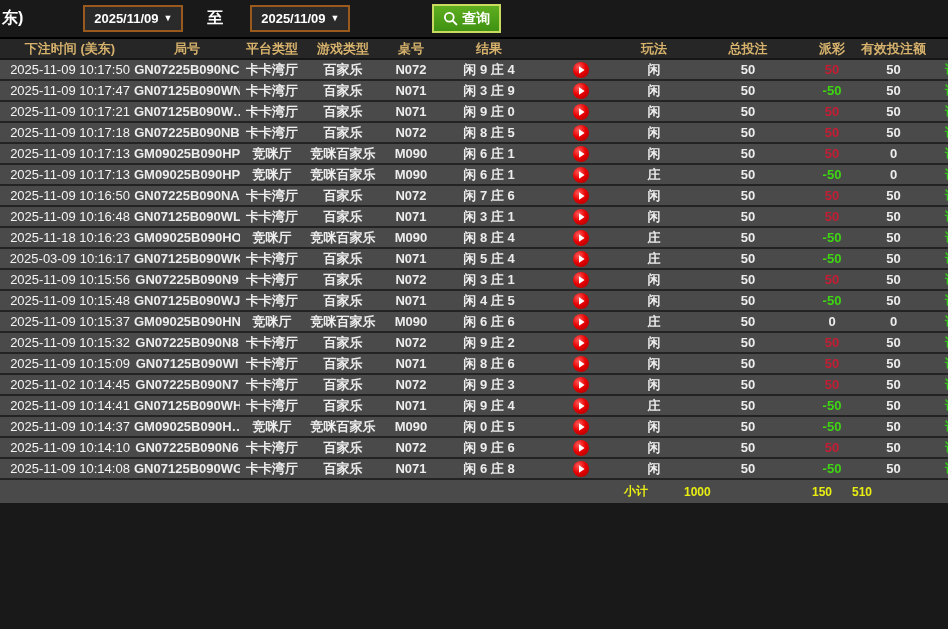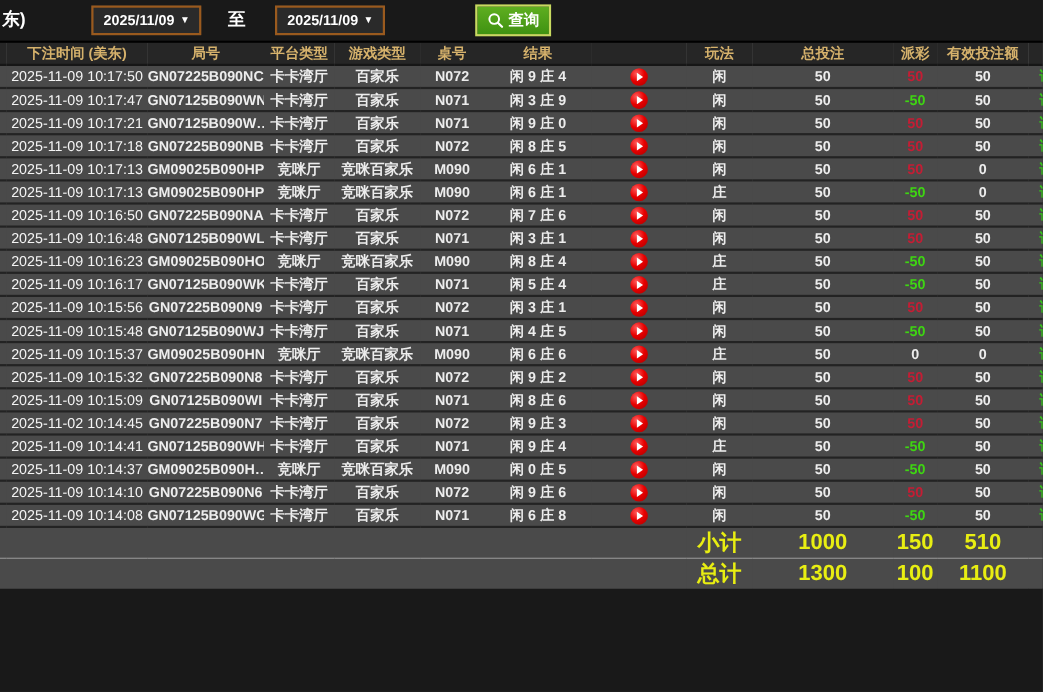--- a/index.html
+++ b/index.html
@@ -73,22 +73,22 @@
   }
   
   td.c-edge-r{overflow:hidden;}
   td.c-edge-r .frag{
     display:inline-block;color:#35c51a;font-weight:bold;
     transform:translateX(10px);cursor:pointer;
   }
   
   tfoot tr{height:24px;background:var(--row_bg);border-top:1px solid #969696;}
   tfoot td{
-    color:var(--total_yellow);font-size:20px;font-weight:bold;
-    text-align:center;padding:0;white-space:nowrap;
+    color:var(--total_yellow);font-size:12px;font-weight:bold;
+    text-align:left;padding:0;white-space:nowrap;
   }
 </style>
 </head>
 <body>
 
 <div class="topbar">
   <span class="partial-label">东)</span>
   <div class="date-select">
     <span>2025/11/09</span>
     <span class="arrow">▼</span>
@@ -392,21 +392,21 @@
     <td>50</td>
     <td class="payout-pos">50</td>
     <td>50</td>
     <td class="c-edge-r">
       <span class="frag">详</span>
     </td>
   </tr>
 
   <tr>
     <td class="c-edge-l"></td>
-    <td class="c-time">2025-11-09 10:16:23</td>
+    <td class="c-time">2025-11-18 10:16:23</td>
     <td>GM09025B090HO</td>
     <td>竞咪厅</td>
     <td>竞咪百家乐</td>
     <td>M090</td>
     <td>闲 8 庄 4</td>
     <td>
       <button class="play-btn">
         <svg width="18" height="18" viewBox="0 0 18 18">
           <defs>
             <radialGradient id="pg" cx="35%" cy="30%" r="75%">
@@ -424,21 +424,21 @@
     <td>50</td>
     <td class="payout-neg">-50</td>
     <td>50</td>
     <td class="c-edge-r">
       <span class="frag">详</span>
     </td>
   </tr>
 
   <tr>
     <td class="c-edge-l"></td>
-    <td class="c-time">2025-11-09 10:16:17</td>
+    <td class="c-time">2025-03-09 10:16:17</td>
     <td>GN07125B090WK</td>
     <td>卡卡湾厅</td>
     <td>百家乐</td>
     <td>N071</td>
     <td>闲 5 庄 4</td>
     <td>
       <button class="play-btn">
         <svg width="18" height="18" viewBox="0 0 18 18">
           <defs>
             <radialGradient id="pg" cx="35%" cy="30%" r="75%">
@@ -783,22 +783,14 @@
 </tbody>
   <tfoot>
     <tr>
       <td colspan="8"></td>
       <td>小计</td>
       <td>1000</td>
       <td>150</td>
       <td>510</td>
       <td></td>
     </tr>
-    <tr>
-      <td colspan="8"></td>
-      <td>总计</td>
-      <td>1300</td>
-      <td>100</td>
-      <td>1100</td>
-      <td></td>
-    </tr>
   </tfoot>
 </table>
 
 </body></html>

